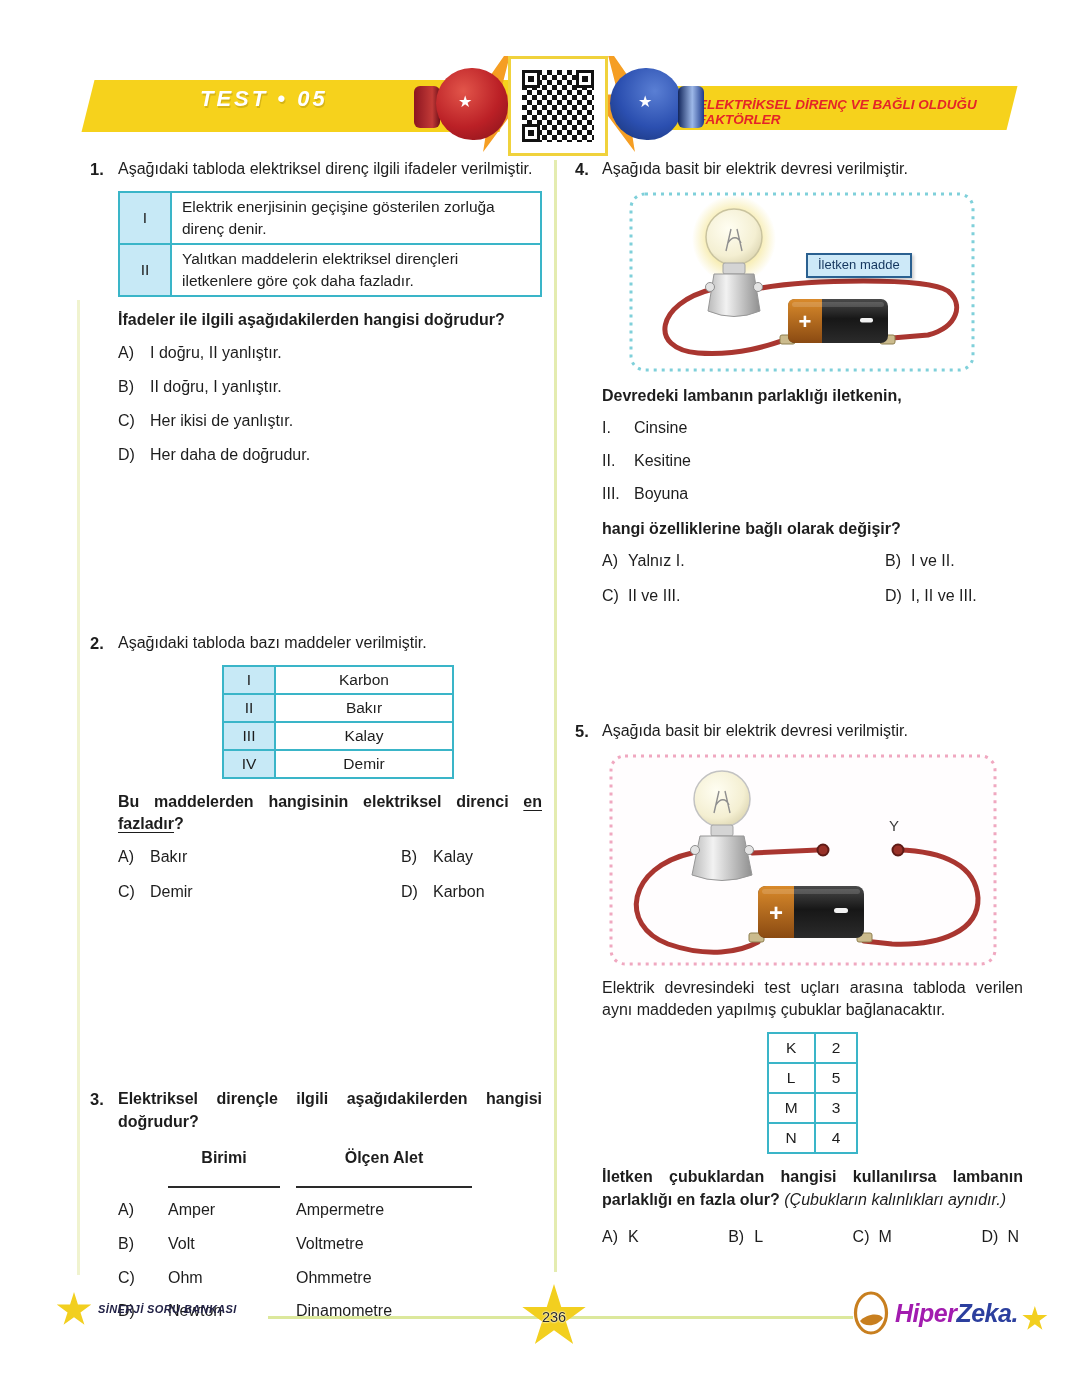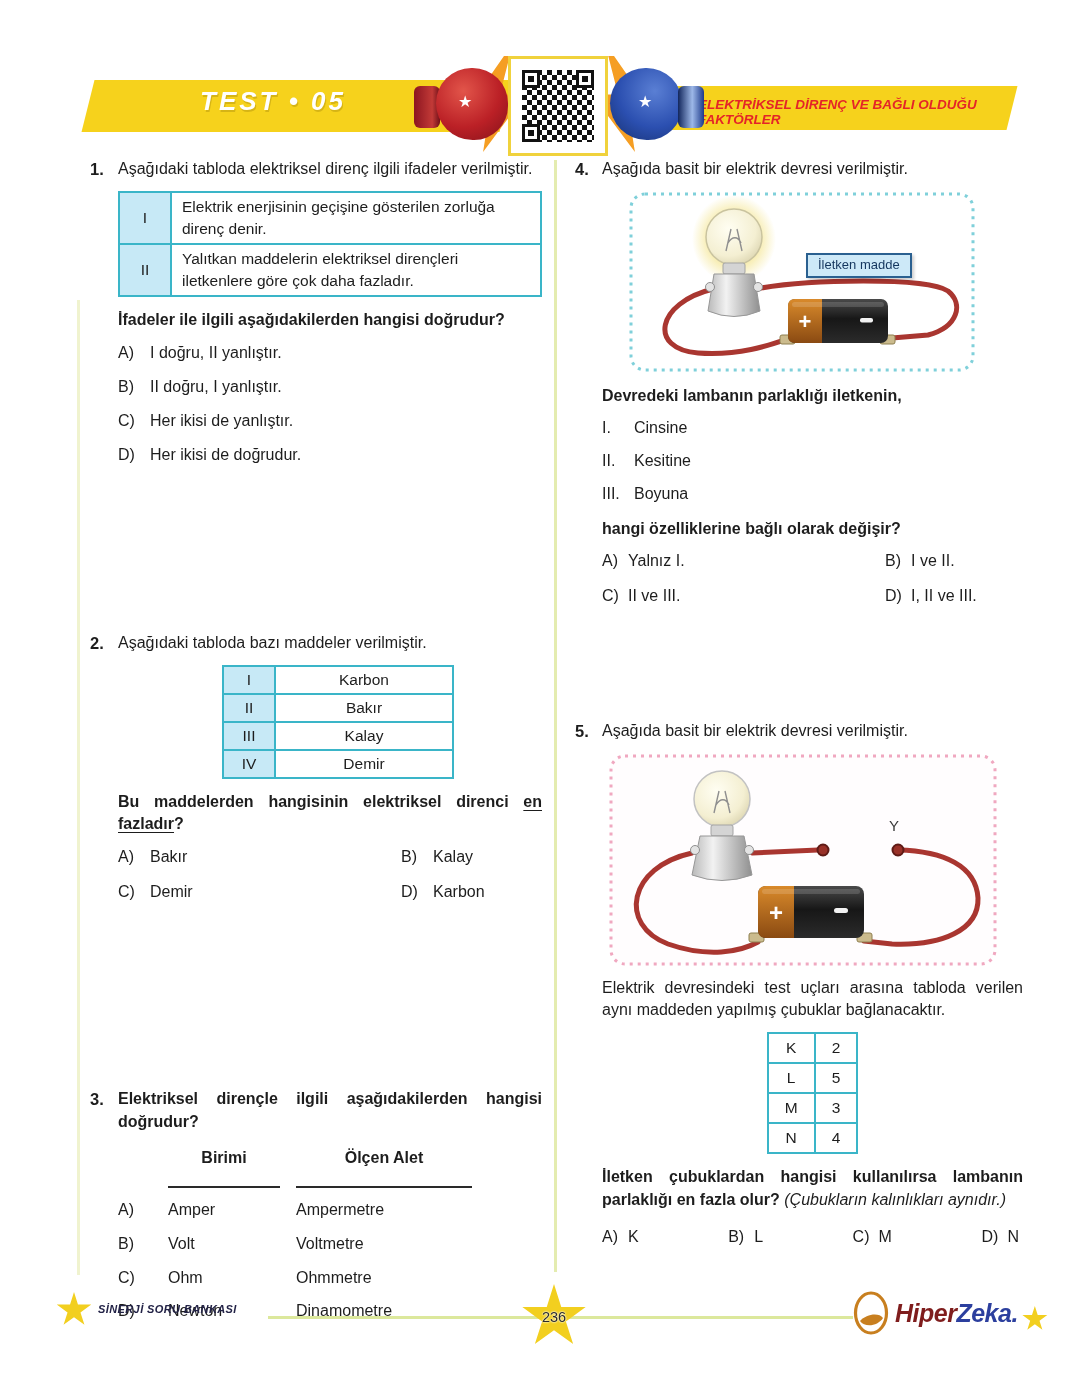--- a/index.html
+++ b/index.html
@@ -3,21 +3,21 @@
 <meta charset="utf-8">
 <style>
   html,body{margin:0;padding:0;background:#e9e9e9;}
   .page{position:relative;width:1080px;height:1397px;background:#ffffff;margin:0 auto;
         font-family:"Liberation Sans",sans-serif;color:#1d1d1d;overflow:hidden;}
 
   
   .bar{position:absolute;background:#f6d21c;}
   .bar-left{left:88px;top:80px;width:418px;height:52px;transform:skewX(-14deg);}
   .bar-right{left:654px;top:86px;width:358px;height:44px;transform:skewX(-14deg);display:flex;align-items:center;}
-  .test-title{position:absolute;left:200px;top:86px;font-size:26px;font-weight:bold;font-style:italic;
+  .test-title{position:absolute;left:200px;top:86px;font-size:22px;font-weight:bold;font-style:italic;
               color:#ffffff;letter-spacing:3px;text-shadow:1px 2px 0 rgba(120,90,0,.25);}
   .topic-title{position:absolute;left:698px;top:98px;width:312px;font-size:13.5px;font-weight:bold;
                font-style:italic;color:#e42528;line-height:1.1;}
   .bolt{position:absolute;width:58px;height:96px;background:#f59e23;
         clip-path:polygon(62% 0,0 54%,38% 54%,26% 100%,100% 40%,55% 40%,72% 0);}
   .bolt-left{left:468px;top:56px;}
   .bolt-right{left:592px;top:56px;transform:scaleX(-1);}
   .qr-box{position:absolute;left:508px;top:56px;width:94px;height:94px;background:#ffffff;
           border:3px solid #f0d23c;display:flex;align-items:center;justify-content:center;}
   .qr{width:72px;height:72px;position:relative;
@@ -89,21 +89,21 @@
   .star-shape{position:absolute;background:#f2cf1f;
      clip-path:polygon(50% 0%,61% 35%,98% 35%,68% 57%,79% 91%,50% 70%,21% 91%,32% 57%,2% 35%,39% 35%);}
   .star-small-left{left:56px;top:1292px;width:36px;height:36px;}
   .star-center{left:521px;top:1284px;width:66px;height:66px;}
   .page-num{position:absolute;left:521px;top:1284px;width:66px;height:66px;display:flex;align-items:center;
             justify-content:center;font-size:14.5px;color:#2a2a2a;text-shadow:0 0 2px #fff,0 0 2px #fff;}
   .series-title{position:absolute;left:98px;top:1303px;font-size:11px;font-weight:bold;font-style:italic;
                 color:#232347;letter-spacing:.4px;}
   .brand{position:absolute;left:852px;top:1290px;display:flex;align-items:center;}
   .brand-text{font-size:25px;font-weight:bold;font-style:italic;letter-spacing:-.5px;}
-  .brand-hiper{color:#7f1d1d;text-align:center;} .brand-zeka{color:#2c3f9e;}
+  .brand-hiper{color:#a21caf;text-align:center;} .brand-zeka{color:#2c3f9e;}
   .star-brand{position:relative;width:26px;height:26px;margin-left:4px;top:6px;}
 </style>
 </head>
 <body>
 
 <div class="page">
 
   <div class="bar bar-left"></div>
   <div class="bar bar-right"></div>
   <div class="test-title"><span>TEST</span>&nbsp;<span>•</span>&nbsp;<span>05</span></div>
@@ -155,21 +155,21 @@
       <div class="opt">
           <span class="letter">B)</span>
           <span>II doğru, I yanlıştır.</span>
         </div>
       <div class="opt">
           <span class="letter">C)</span>
           <span>Her ikisi de yanlıştır.</span>
         </div>
       <div class="opt">
           <span class="letter">D)</span>
-          <span>Her ikisi de doğrudur.</span>
+          <span>Her daha de doğrudur.</span>
         </div>
     </div>
   </section>
 
   <section class="q" style="top:632px;left:90px;width:452px;">
     <span class="qnum">2.</span>
     <div class="qbody">
       <p class="intro">Aşağıdaki tabloda bazı maddeler verilmiştir.</p>
       <table class="mtable">
         <tbody>

